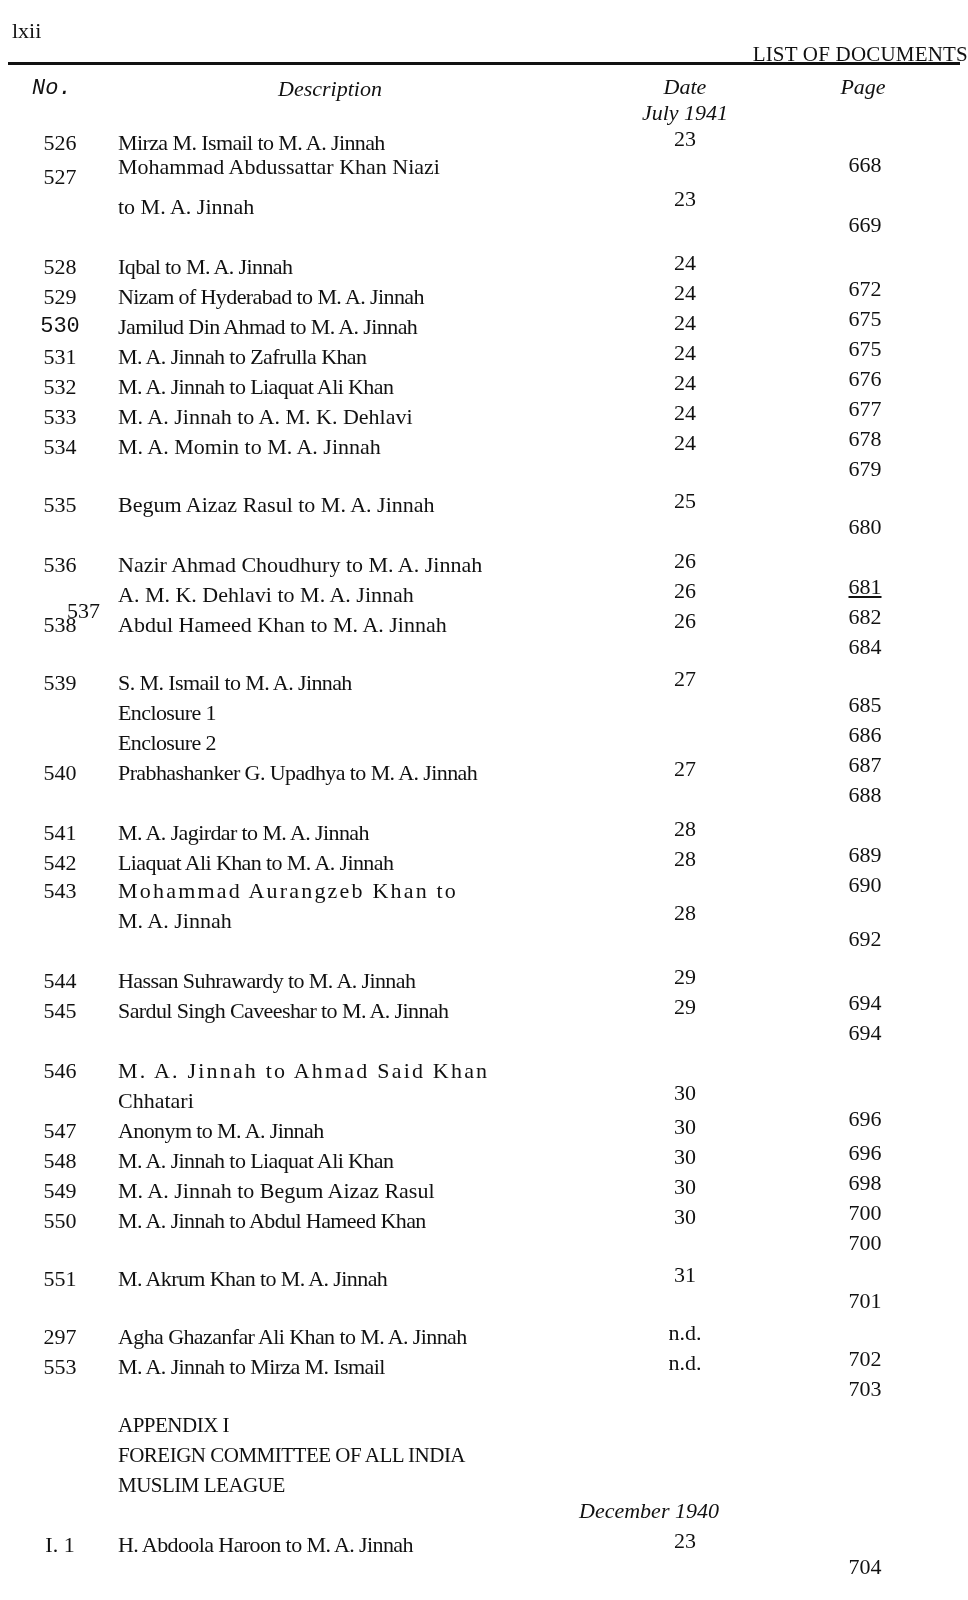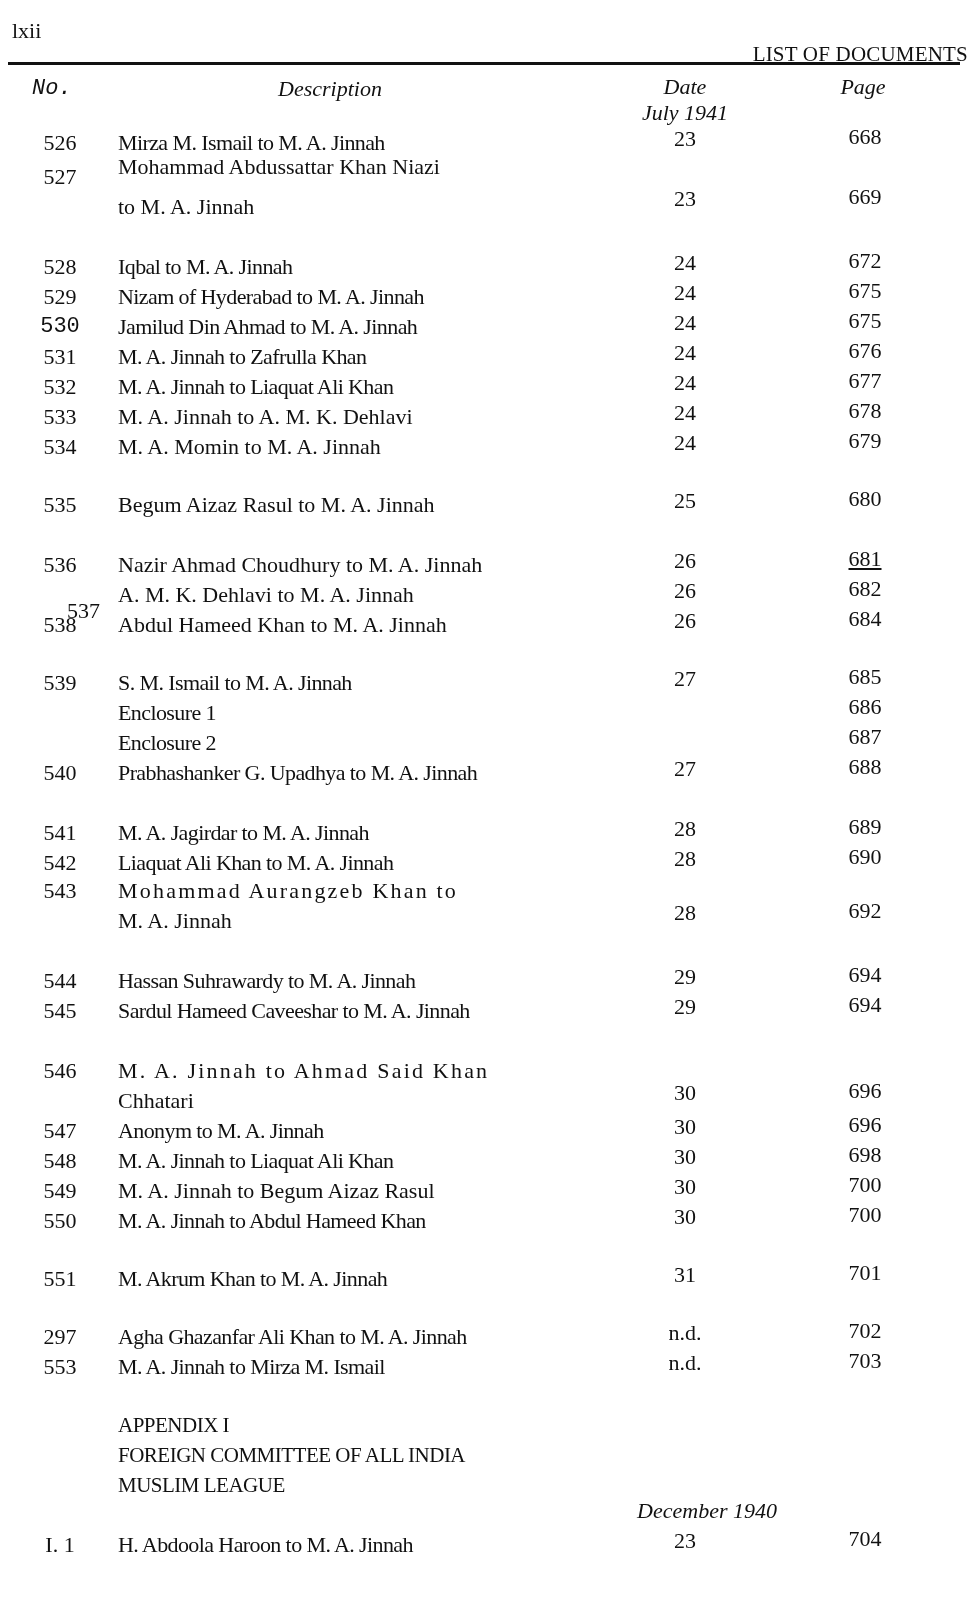--- a/index.html
+++ b/index.html
@@ -12,21 +12,21 @@
     .hdr { font-style: italic; font-size: 22px; }
     .h-no { left: 32px; top: 76px; font-family: Liberation Mono, monospace; }
     .h-desc { left: 278px; top: 76px; }
     .h-date { left: 640px; width: 90px; text-align: center; top: 74px; }
     .h-date2 { left: 620px; width: 130px; text-align: center; top: 100px; }
     .h-page { left: 818px; width: 90px; text-align: center; top: 74px; }
     .cell { font-size: 22px; line-height: 30px; }
     .c-no { left: 20px; width: 80px; text-align: center; }
     .c-desc { left: 118px; }
     .c-date { left: 640px; width: 90px; text-align: center; }
-    .c-page { left: 820px; width: 90px; text-align: center; }
+    .c-page { left: 820px; width: 90px; text-align: center; margin-top: 28px; }
     .cond { letter-spacing: -0.6px; }
     .wide { letter-spacing: 2.2px; }
     .caps { font-size: 21px; letter-spacing: -0.5px; }
     .ital { font-style: italic; }
   </style>
 </head>
 <body>
 
 <div class="abs folio">lxii</div>
 <div class="abs running-title">LIST OF DOCUMENTS</div>
@@ -119,21 +119,21 @@
     <div class="abs cell c-no" style="top: 876px;">543</div>
     <div class="abs cell c-desc wide" style="top: 876px;">Mohammad Aurangzeb Khan to</div>
     <div class="abs cell c-desc" style="top: 906px;">M. A. Jinnah</div>
     <div class="abs cell c-date" style="top: 898px;">28</div>
     <div class="abs cell c-page" style="top: 896px;">692</div>
     <div class="abs cell c-no" style="top: 966px;">544</div>
     <div class="abs cell c-desc cond" style="top: 966px;">Hassan Suhrawardy to M. A. Jinnah</div>
     <div class="abs cell c-date" style="top: 962px;">29</div>
     <div class="abs cell c-page" style="top: 960px;">694</div>
     <div class="abs cell c-no" style="top: 996px;">545</div>
-    <div class="abs cell c-desc cond" style="top: 996px;">Sardul Hameed Caveeshar to M. A. Jinnah</div>
+    <div class="abs cell c-desc cond" style="top: 996px;">Sardul Singh Caveeshar to M. A. Jinnah</div>
     <div class="abs cell c-date" style="top: 992px;">29</div>
     <div class="abs cell c-page" style="top: 990px;">694</div>
     <div class="abs cell c-no" style="top: 1056px;">546</div>
     <div class="abs cell c-desc wide" style="top: 1056px;">M. A. Jinnah to Ahmad Said Khan</div>
     <div class="abs cell c-desc" style="top: 1086px;">Chhatari</div>
     <div class="abs cell c-date" style="top: 1078px;">30</div>
     <div class="abs cell c-page" style="top: 1076px;">696</div>
     <div class="abs cell c-no" style="top: 1116px;">547</div>
     <div class="abs cell c-desc cond" style="top: 1116px;">Anonym to M. A. Jinnah</div>
     <div class="abs cell c-date" style="top: 1112px;">30</div>
@@ -160,18 +160,18 @@
     <div class="abs cell c-page" style="top: 1316px;">702</div>
     <div class="abs cell c-no" style="top: 1352px;">553</div>
     <div class="abs cell c-desc cond" style="top: 1352px;">M. A. Jinnah to Mirza M. Ismail</div>
     <div class="abs cell c-date" style="top: 1348px;">n.d.</div>
     <div class="abs cell c-page" style="top: 1346px;">703</div>
   </div>
 
 <div class="abs cell caps c-desc" style="top:1410px">APPENDIX I</div>
 <div class="abs cell caps c-desc" style="top:1440px">FOREIGN COMMITTEE OF ALL INDIA</div>
 <div class="abs cell caps c-desc" style="top:1470px">MUSLIM LEAGUE</div>
-<div class="abs cell ital" style="left:587px;width:190px;text-align:right;top:1496px">December 1940</div>
+<div class="abs cell ital" style="left:554px;width:190px;text-align:center;top:1496px">December 1940</div>
 
 <div class="abs cell c-no" style="top:1530px">I. 1</div>
 <div class="abs cell c-desc cond" style="top:1530px">H. Abdoola Haroon to M. A. Jinnah</div>
 <div class="abs cell c-date" style="top:1526px">23</div>
 <div class="abs cell c-page" style="top:1524px">704</div>
 
 </body></html>

